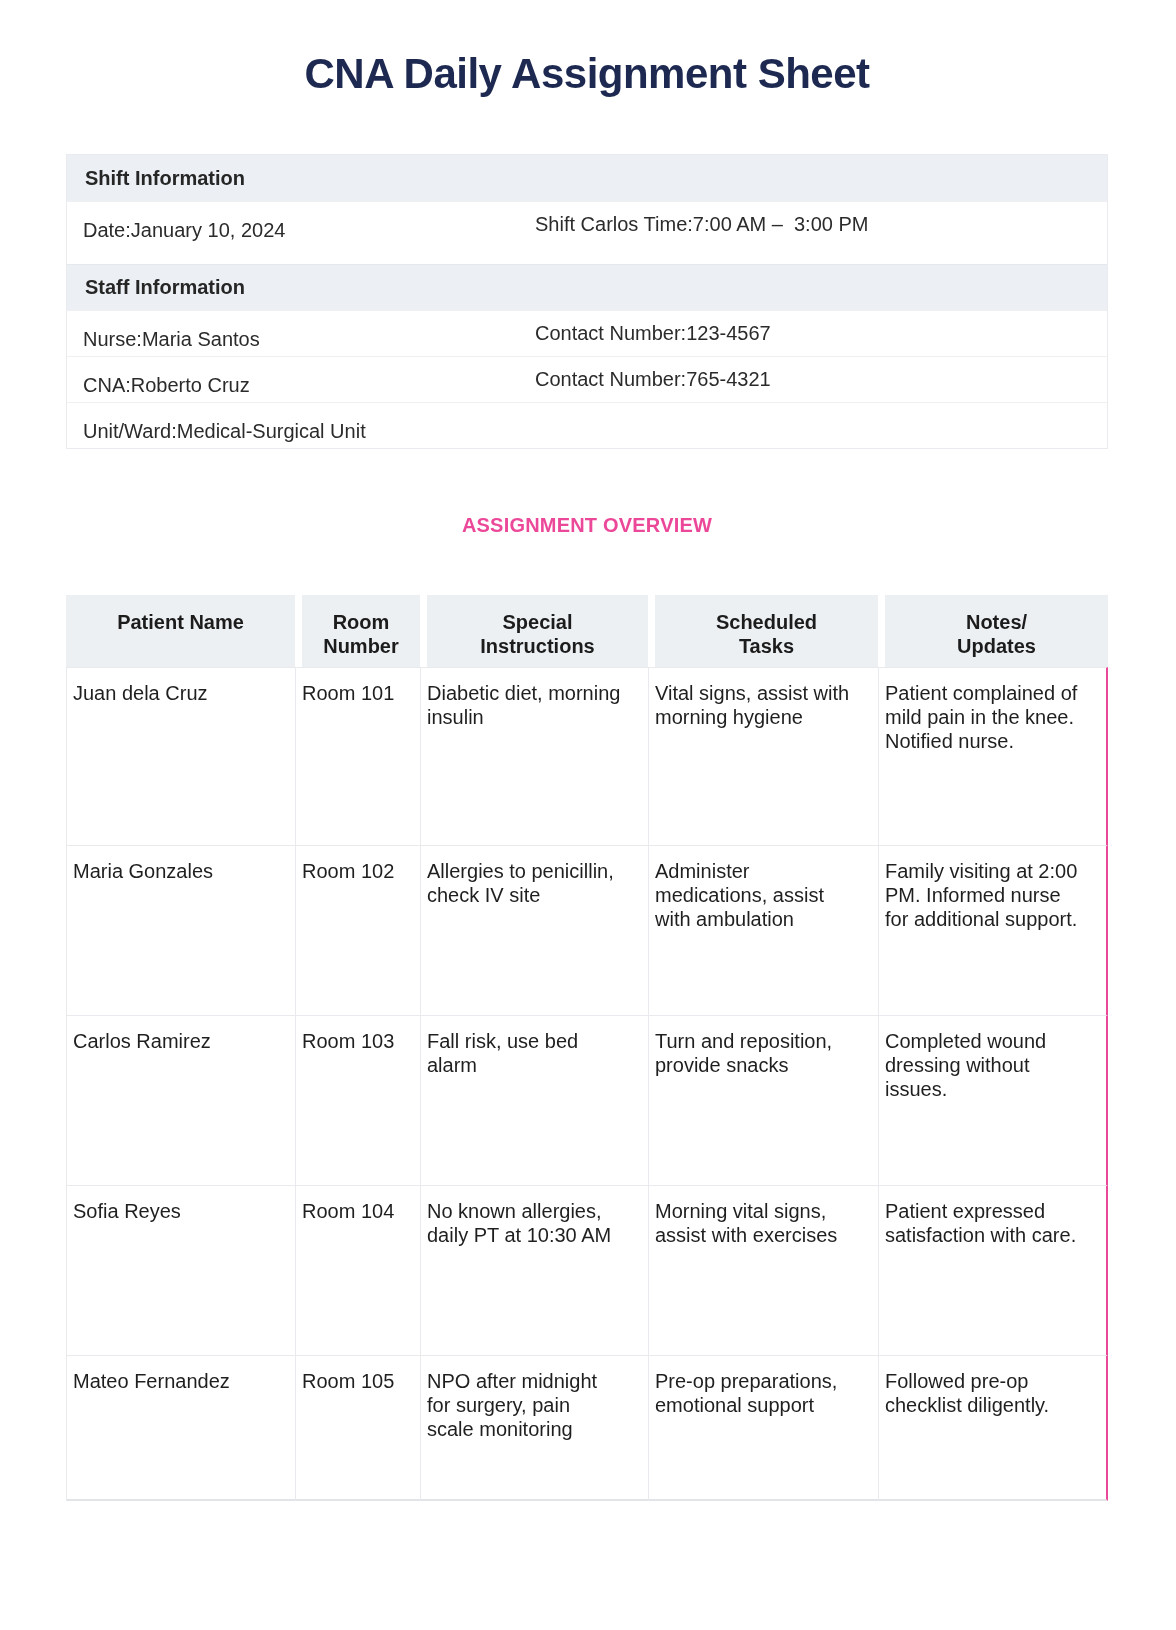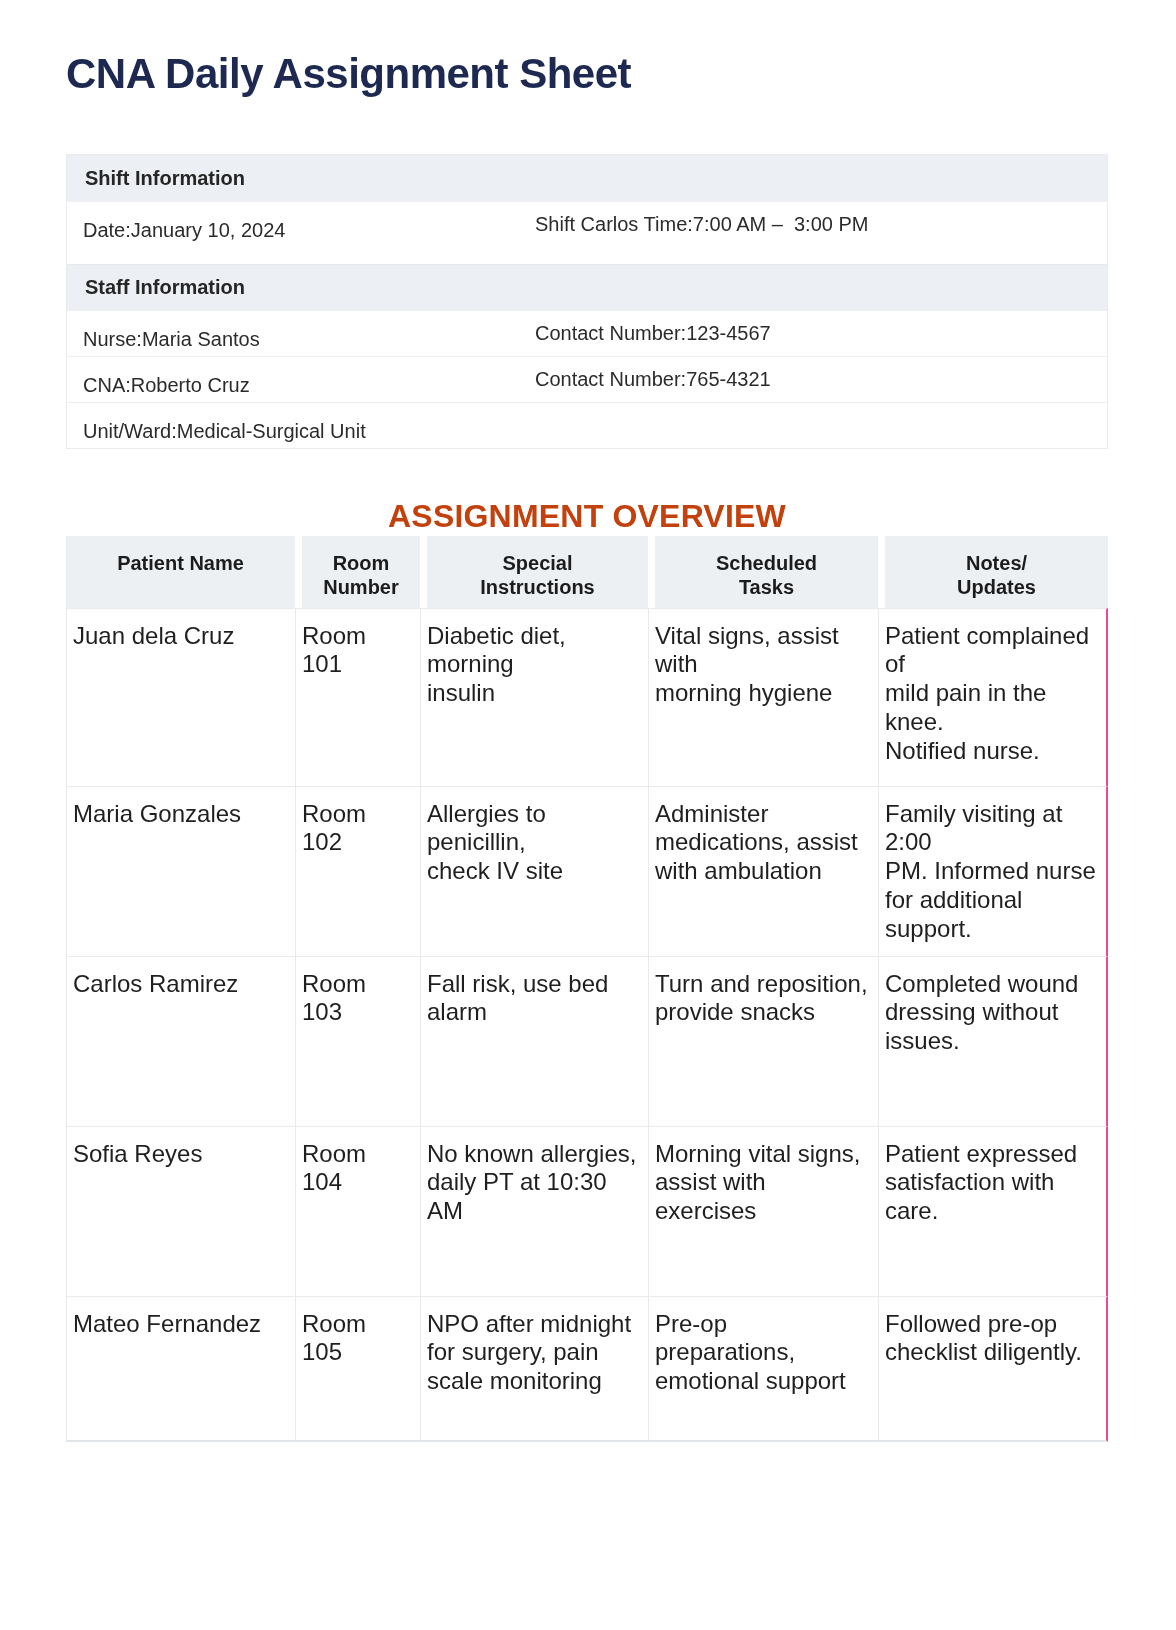--- a/index.html
+++ b/index.html
@@ -10,21 +10,21 @@
     color: #1f1f1f;
     -webkit-font-smoothing: antialiased;
   }
   .page { padding: 50px 68px 70px 66px; }
 
   h1.doc-title {
     margin: 0;
     font-size: 42px;
     line-height: 1.15;
     font-weight: 700;
-    text-align: left;
+    text-align: center;
     color: #1d2950;
     letter-spacing: -0.5px;
   }
 
   
   .info-box {
     margin-top: 56px;
     border: 1px solid #e9ebee;
   }
   .info-header {
@@ -46,31 +46,32 @@
     display: flex;
     align-items: center;
     font-size: 20px;
     color: #2b2b2b;
   }
   .cell-left  { flex: 0 0 45%; padding-left: 16px; white-space: pre-wrap; margin-top: 12px; }
   .cell-right { flex: 1; white-space: pre-wrap; }
 
   
   h2.overview-heading {
-    margin: 48px 0 0 0;
-    font-size: 32px;
+    margin: 64px 0 0 0;
+    font-size: 20px;
     line-height: 1.2;
     font-weight: 700;
     text-align: center;
-    color: #c2410c;
+    color: #ec4899;
     letter-spacing: 0.2px;
   }
 
   
   table.assignment-table {
+    margin-top: 58px;
     width: 100%;
     border-collapse: separate;
     border-spacing: 0;
     table-layout: fixed;
   }
   col.c1 { width: 229px; }
   col.c2 { width: 125px; }
   col.c3 { width: 228px; }
   col.c4 { width: 230px; }
   col.c5 { width: 230px; }
@@ -83,21 +84,21 @@
     text-align: center;
     vertical-align: top;
     padding: 15px 4px 9px 4px;
     line-height: 1.2;
     white-space: pre-line;
     border-left: 7px solid #ffffff;
   }
   .assignment-table th:first-child { border-left: 0; }
 
   .assignment-table td {
-    font-size: 24px;
+    font-size: 20px;
     line-height: 1.2;
     color: #1f1f1f;
     vertical-align: top;
     text-align: left;
     padding: 13px 10px 10px 6px;
     white-space: pre-line;
     background: #ffffff;
     border-left: 1px solid #e8eaed;
     border-top: 1px solid #e8eaed;
   }

